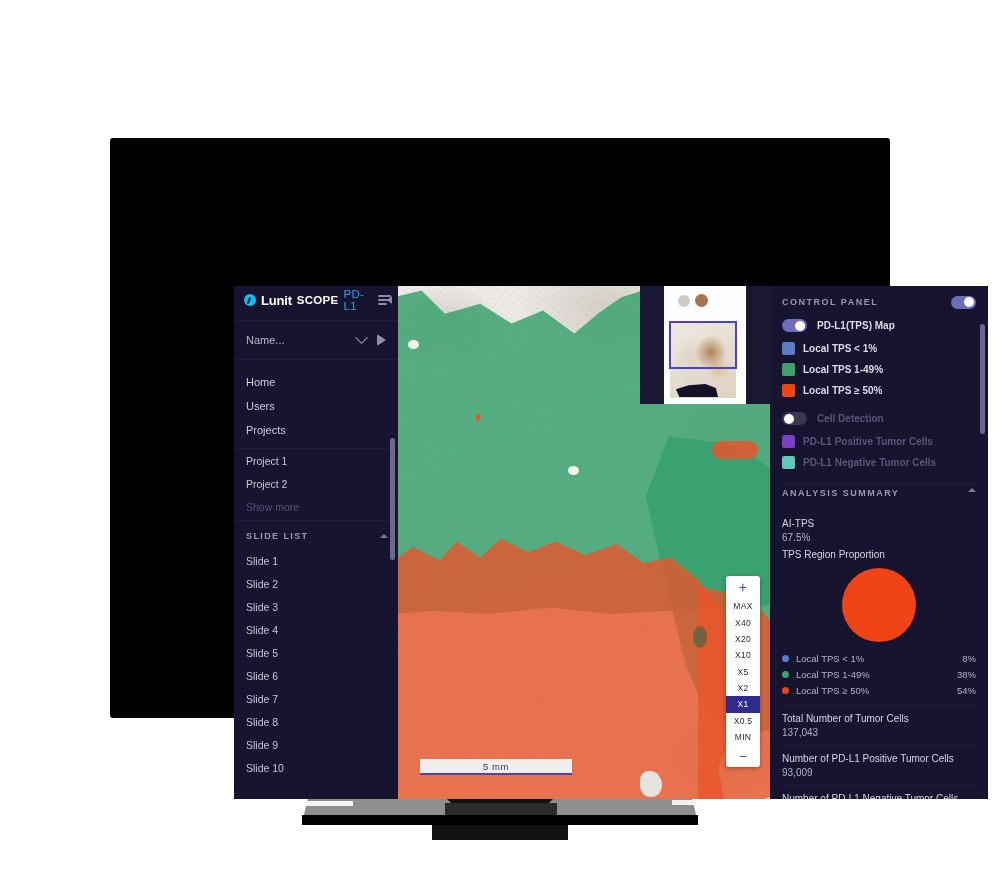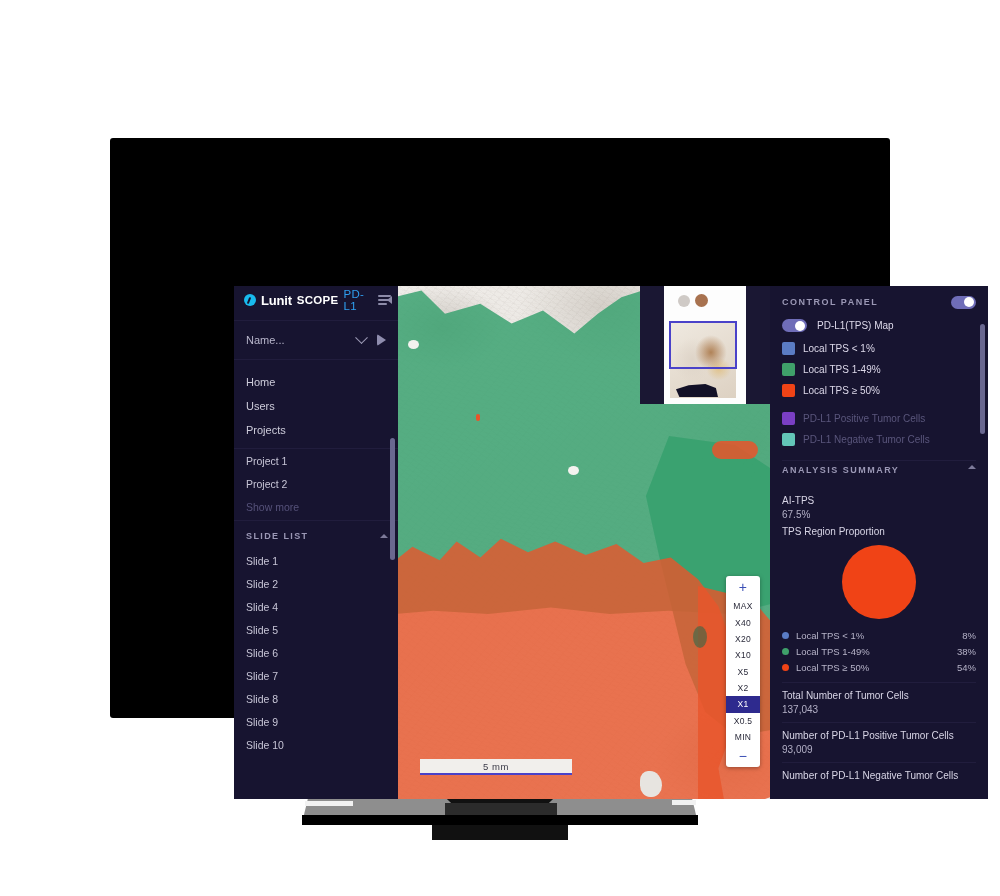--- a/index.html
+++ b/index.html
@@ -276,21 +276,21 @@
   .toggle.on { background:#6f6db8; }
   .toggle.off { background:#3a3757; }
   .toggle .knob {
     position:absolute; top:1.5px; width:10px; height:10px; border-radius:50%; background:#fff;
   }
   .toggle.on .knob { right:2px; }
   .toggle.off .knob { left:2px; }
   .cp-head .toggle { margin-left:auto; }
 
   .row { display:flex; align-items:center; height:21px; gap:8px; }
-  .row .lbl { font-size:10px; color:#ddd9ea; }
+  .row .lbl { font-size:10px; color:#ddd9ea;font-weight:bold; }
   .row .lbl.dim { color:#5a567c; }
   .sw { width:13px; height:13px; border-radius:2px; flex:0 0 13px; }
   .grp { padding: 3px 0 4px 0; }
   .grp .row.head { gap:10px; margin-bottom:2px; }
   .divider { height:1px; background:#211d3d; margin: 6px 0 2px 0;}
 
   .cp-sec-head { display:flex; align-items:flex-start; height:24px; margin-top:4px;}
   .cp-sec-head .cp-title { }
   .cp-sec-head .caret2 {
     margin-left:auto; width:0;height:0;
@@ -369,20 +369,21 @@
           <a class="item muted" href="#">Show more</a>
         </div>
 
         <div class="section">
           <div class="section-head">
             <span class="section-title">SLIDE LIST</span>
             <span class="caret"></span>
           </div>
           <a class="item" href="#">Slide 1</a>
           <a class="item" href="#">Slide 2</a>
+          <a class="item" href="#">Slide 3</a>
           <a class="item" href="#">Slide 4</a>
           <a class="item" href="#">Slide 5</a>
           <a class="item" href="#">Slide 6</a>
           <a class="item" href="#">Slide 7</a>
           <a class="item" href="#">Slide 8</a>
           <a class="item" href="#">Slide 9</a>
           <a class="item" href="#">Slide 10</a>
 
         </div>
 
@@ -456,20 +457,26 @@
             <span class="sw" style="background:#3fa06a"></span>
             <span class="lbl">Local TPS 1-49%</span>
           </div>
           <div class="row">
             <span class="sw" style="background:#f04316"></span>
             <span class="lbl">Local TPS ≥ 50%</span>
           </div>
         </div>
 
         <div class="grp">
+          <div class="row head">
+            <span class="toggle off">
+                <span class="knob"></span>
+              </span>
+            <span class="lbl dim">Cell Detection</span>
+          </div>
           <div class="row">
             <span class="sw" style="background:#7a3fc4"></span>
             <span class="lbl dim">PD-L1 Positive Tumor Cells</span>
           </div>
           <div class="row">
             <span class="sw" style="background:#63c6b8"></span>
             <span class="lbl dim">PD-L1 Negative Tumor Cells</span>
           </div>
         </div>
 

